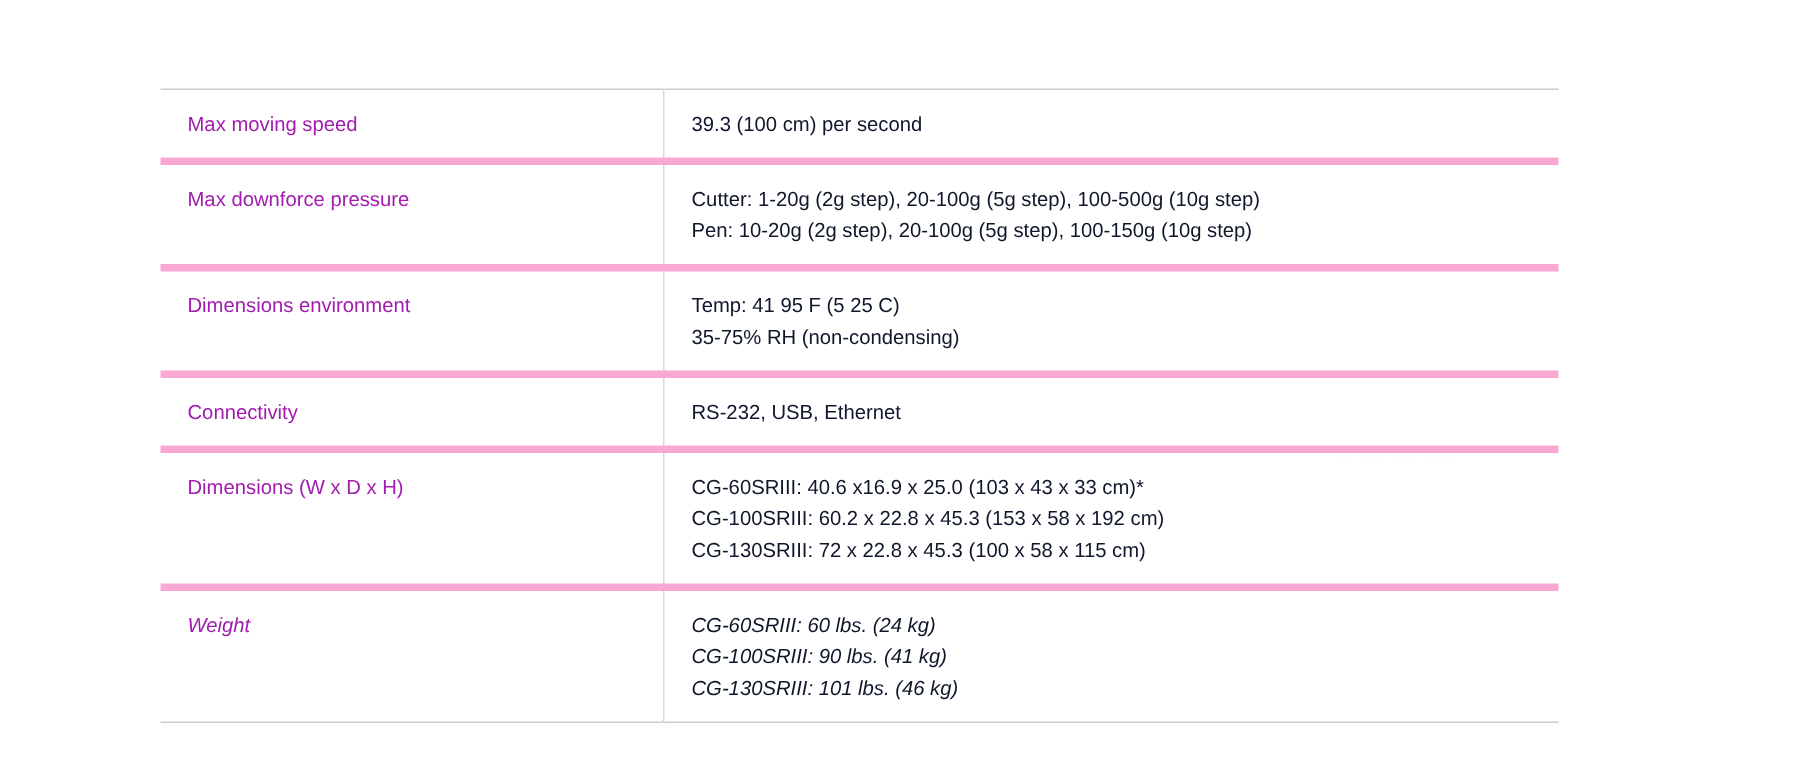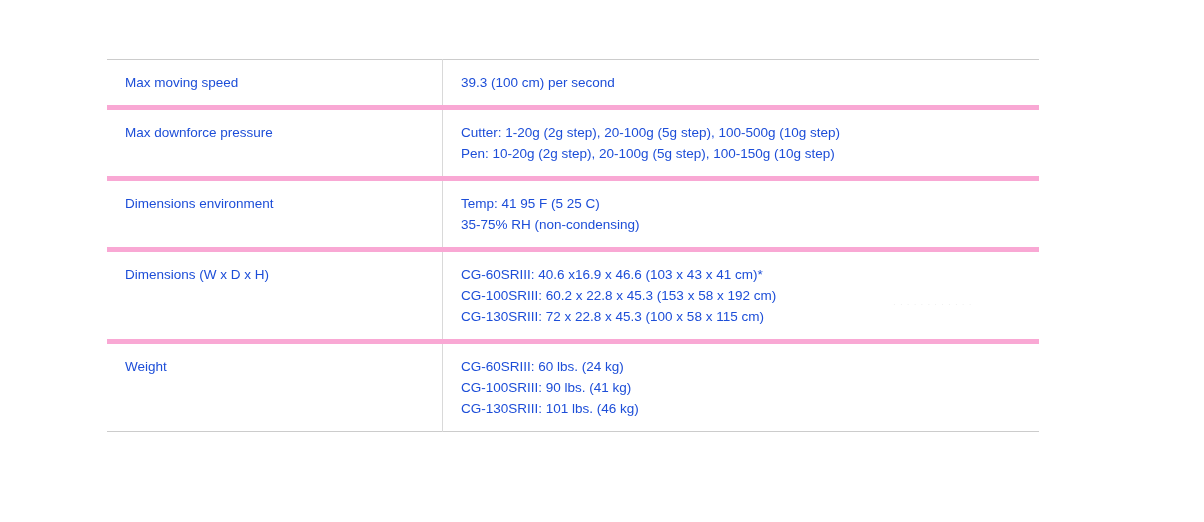--- a/index.html
+++ b/index.html
@@ -37,32 +37,33 @@
     padding: 13px 0 13px 0;
     font-size: 13.5px;
     line-height: 19px;
     border: none;
   }
   .spec-table td.label {
     width: 305px;
     padding-left: 18px;
     padding-right: 12px;
     border-right: 1px solid #d9d9d9;
-    color: #1d4ed8;
+    color: #a21caf;
   }
   .spec-table td.value {
     padding-left: 18px;
     padding-right: 14px;
-    color: #1d4ed8;
+    color: #0f172a;
   }
   .spec-table tr:first-child {
     border-top: 1px solid #cccccc;
   }
   .spec-table tr:last-child {
     border-bottom: 1px solid #cccccc;
+    font-style: italic;
   }
   .value-line {
     display: block;
     white-space: nowrap;
   }
   .value-line + .value-line {
     margin-top: 2px;
   }
   
   .artifact {
@@ -103,26 +104,32 @@
       </tr>
 
       <tr>
         <td class="label">Dimensions environment</td>
         <td class="value">
           <span class="value-line">Temp: 41 95 F (5 25 C)</span>
           <span class="value-line">35-75% RH (non-condensing)</span>
         </td>
       </tr>
 
+      <tr>
+        <td class="label">Connectivity</td>
+        <td class="value">
+          <span class="value-line">RS-232, USB, Ethernet</span>
+        </td>
+      </tr>
 
 
       <tr>
         <td class="label">Dimensions (W x D x H)</td>
         <td class="value">
-          <span class="value-line">CG-60SRIII: 40.6 x16.9 x 46.6 (103 x 43 x 41 cm)*</span>
+          <span class="value-line">CG-60SRIII: 40.6 x16.9 x 25.0 (103 x 43 x 33 cm)*</span>
           <span class="value-line">CG-100SRIII: 60.2 x 22.8 x 45.3 (153 x 58 x 192 cm)</span>
           <span class="value-line">CG-130SRIII: 72 x 22.8 x 45.3 (100 x 58 x 115 cm)</span>
         </td>
       </tr>
 
       <tr>
         <td class="label">Weight</td>
         <td class="value">
           <span class="value-line">CG-60SRIII: 60 lbs. (24 kg)</span>
           <span class="value-line">CG-100SRIII: 90 lbs. (41 kg)</span>

